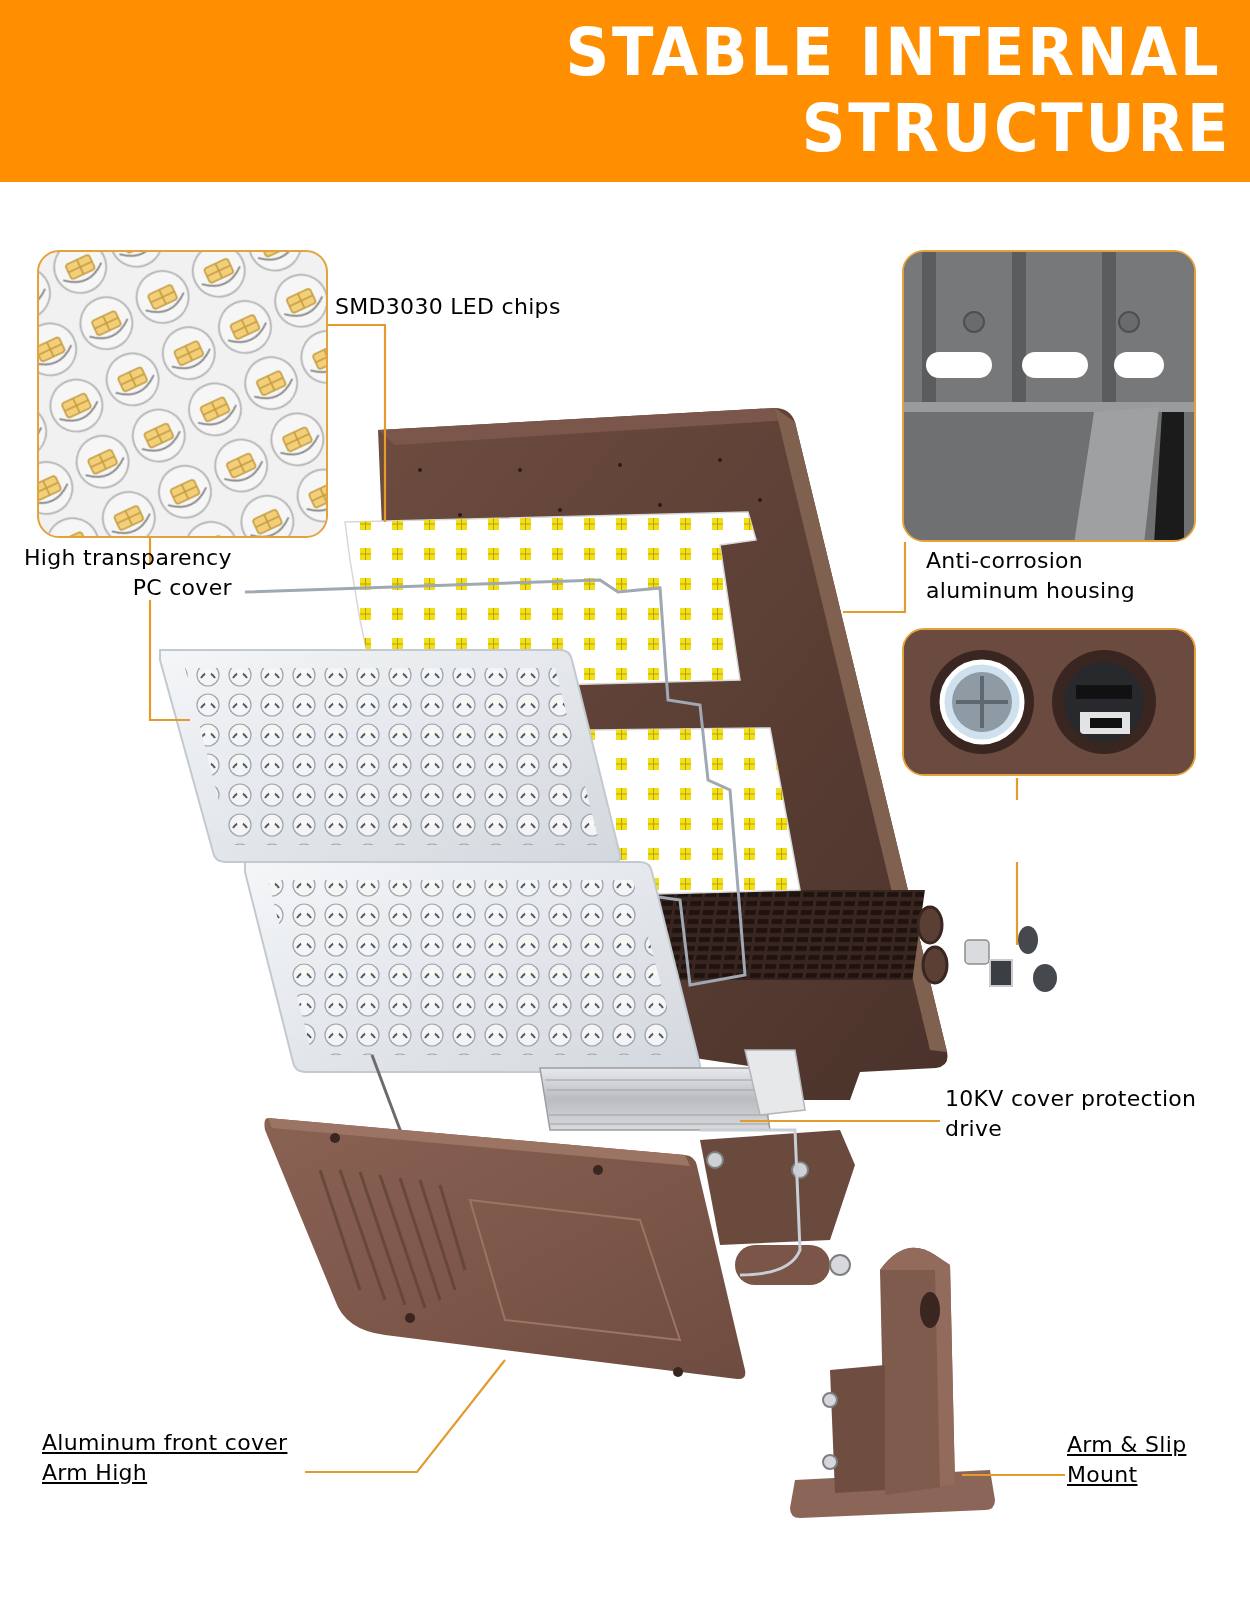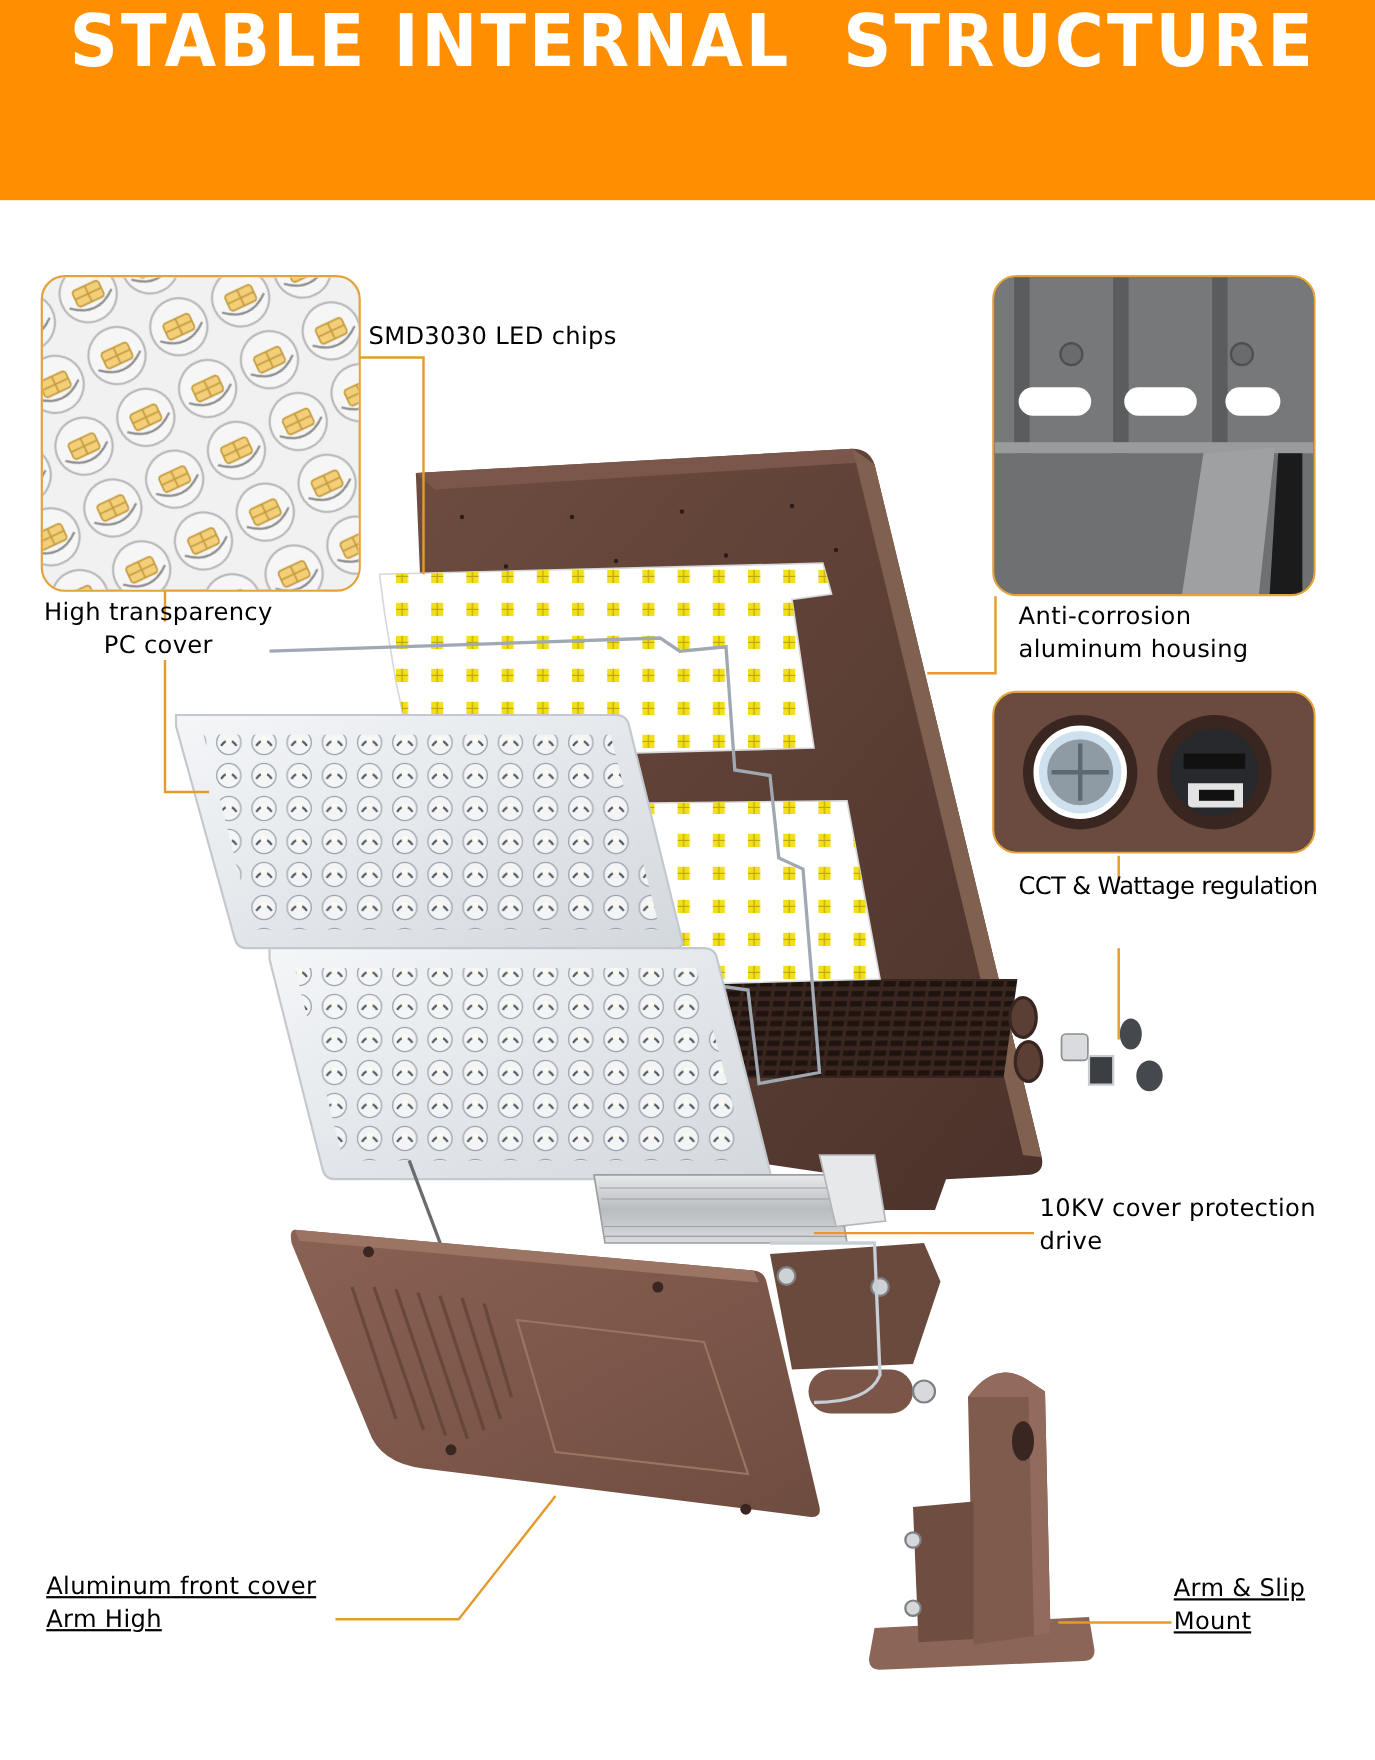--- a/index.html
+++ b/index.html
@@ -1,18 +1,18 @@
 <!DOCTYPE html>
 <html><head>
 <meta charset="utf-8">
 <style>
   *{box-sizing:border-box;margin:0;padding:0;}
   html,body{width:1250px;height:1600px;background:#ffffff;overflow:hidden;}
   body{position:relative;font-family:"DejaVu Sans","Liberation Sans",sans-serif;color:#111;}
-  .banner{position:absolute;left:0;top:0;width:1250px;height:182px;background:#ff8f00;display:flex;flex-direction:row;align-items:flex-start;justify-content:center;}
+  .banner{position:absolute;left:0;top:0;width:1250px;height:182px;background:#ff8f00;display:flex;flex-direction:column;align-items:flex-end;justify-content:center;}
   .banner .line{color:#fff;font-family:"DejaVu Sans","Liberation Sans",sans-serif;font-weight:bold;font-size:66px;letter-spacing:3px;line-height:76px;transform:scaleX(0.92);}
   .label{position:absolute;font-family:"DejaVu Sans","Liberation Sans",sans-serif;font-size:22px;line-height:30px;color:#000000;white-space:nowrap;letter-spacing:0.3px;}
   .label div{display:block;}
   .frame{position:absolute;border:2px solid #e4a23a;border-radius:22px;overflow:hidden;}
   svg{position:absolute;left:0;top:0;}
 </style>
 </head>
 <body>
 
 <div class="banner">
@@ -217,32 +217,31 @@
     <rect x="172" y="55" width="56" height="14" fill="#111"></rect>
     <path d="M176 82 L226 82 L226 104 L180 104 Q176 104 176 100 Z" fill="#e3e3e3"></path>
     <rect x="186" y="88" width="32" height="10" fill="#111"></rect>
   </svg>
 </div>
 
 <div class="label" style="left:335px;top:292px;">
   <div>SMD3030 LED chips</div>
 </div>
 
-<div class="label" style="left:40px;top:543px;text-align:center;">
+<div class="label" style="left:24px;top:543px;text-align:right;">
   <div>High transparency</div>
   <div>PC cover</div>
 </div>
 
 <div class="label" style="left:926px;top:546px;">
   <div>Anti-corrosion</div>
   <div>aluminum housing</div>
 </div>
 
 <div class="label" style="left:926px;top:792px;letter-spacing:-0.6px;">
-  <div>CCT &amp; Wattage regulation</div>
 </div>
 
 <div class="label" style="left:945px;top:1084px;">
   <div>10KV cover protection</div>
   <div>drive</div>
 </div>
 
 <div class="label" style="left:42px;top:1428px;text-decoration:underline;">
   <div>Aluminum front cover</div>
   <div>Arm High</div>

